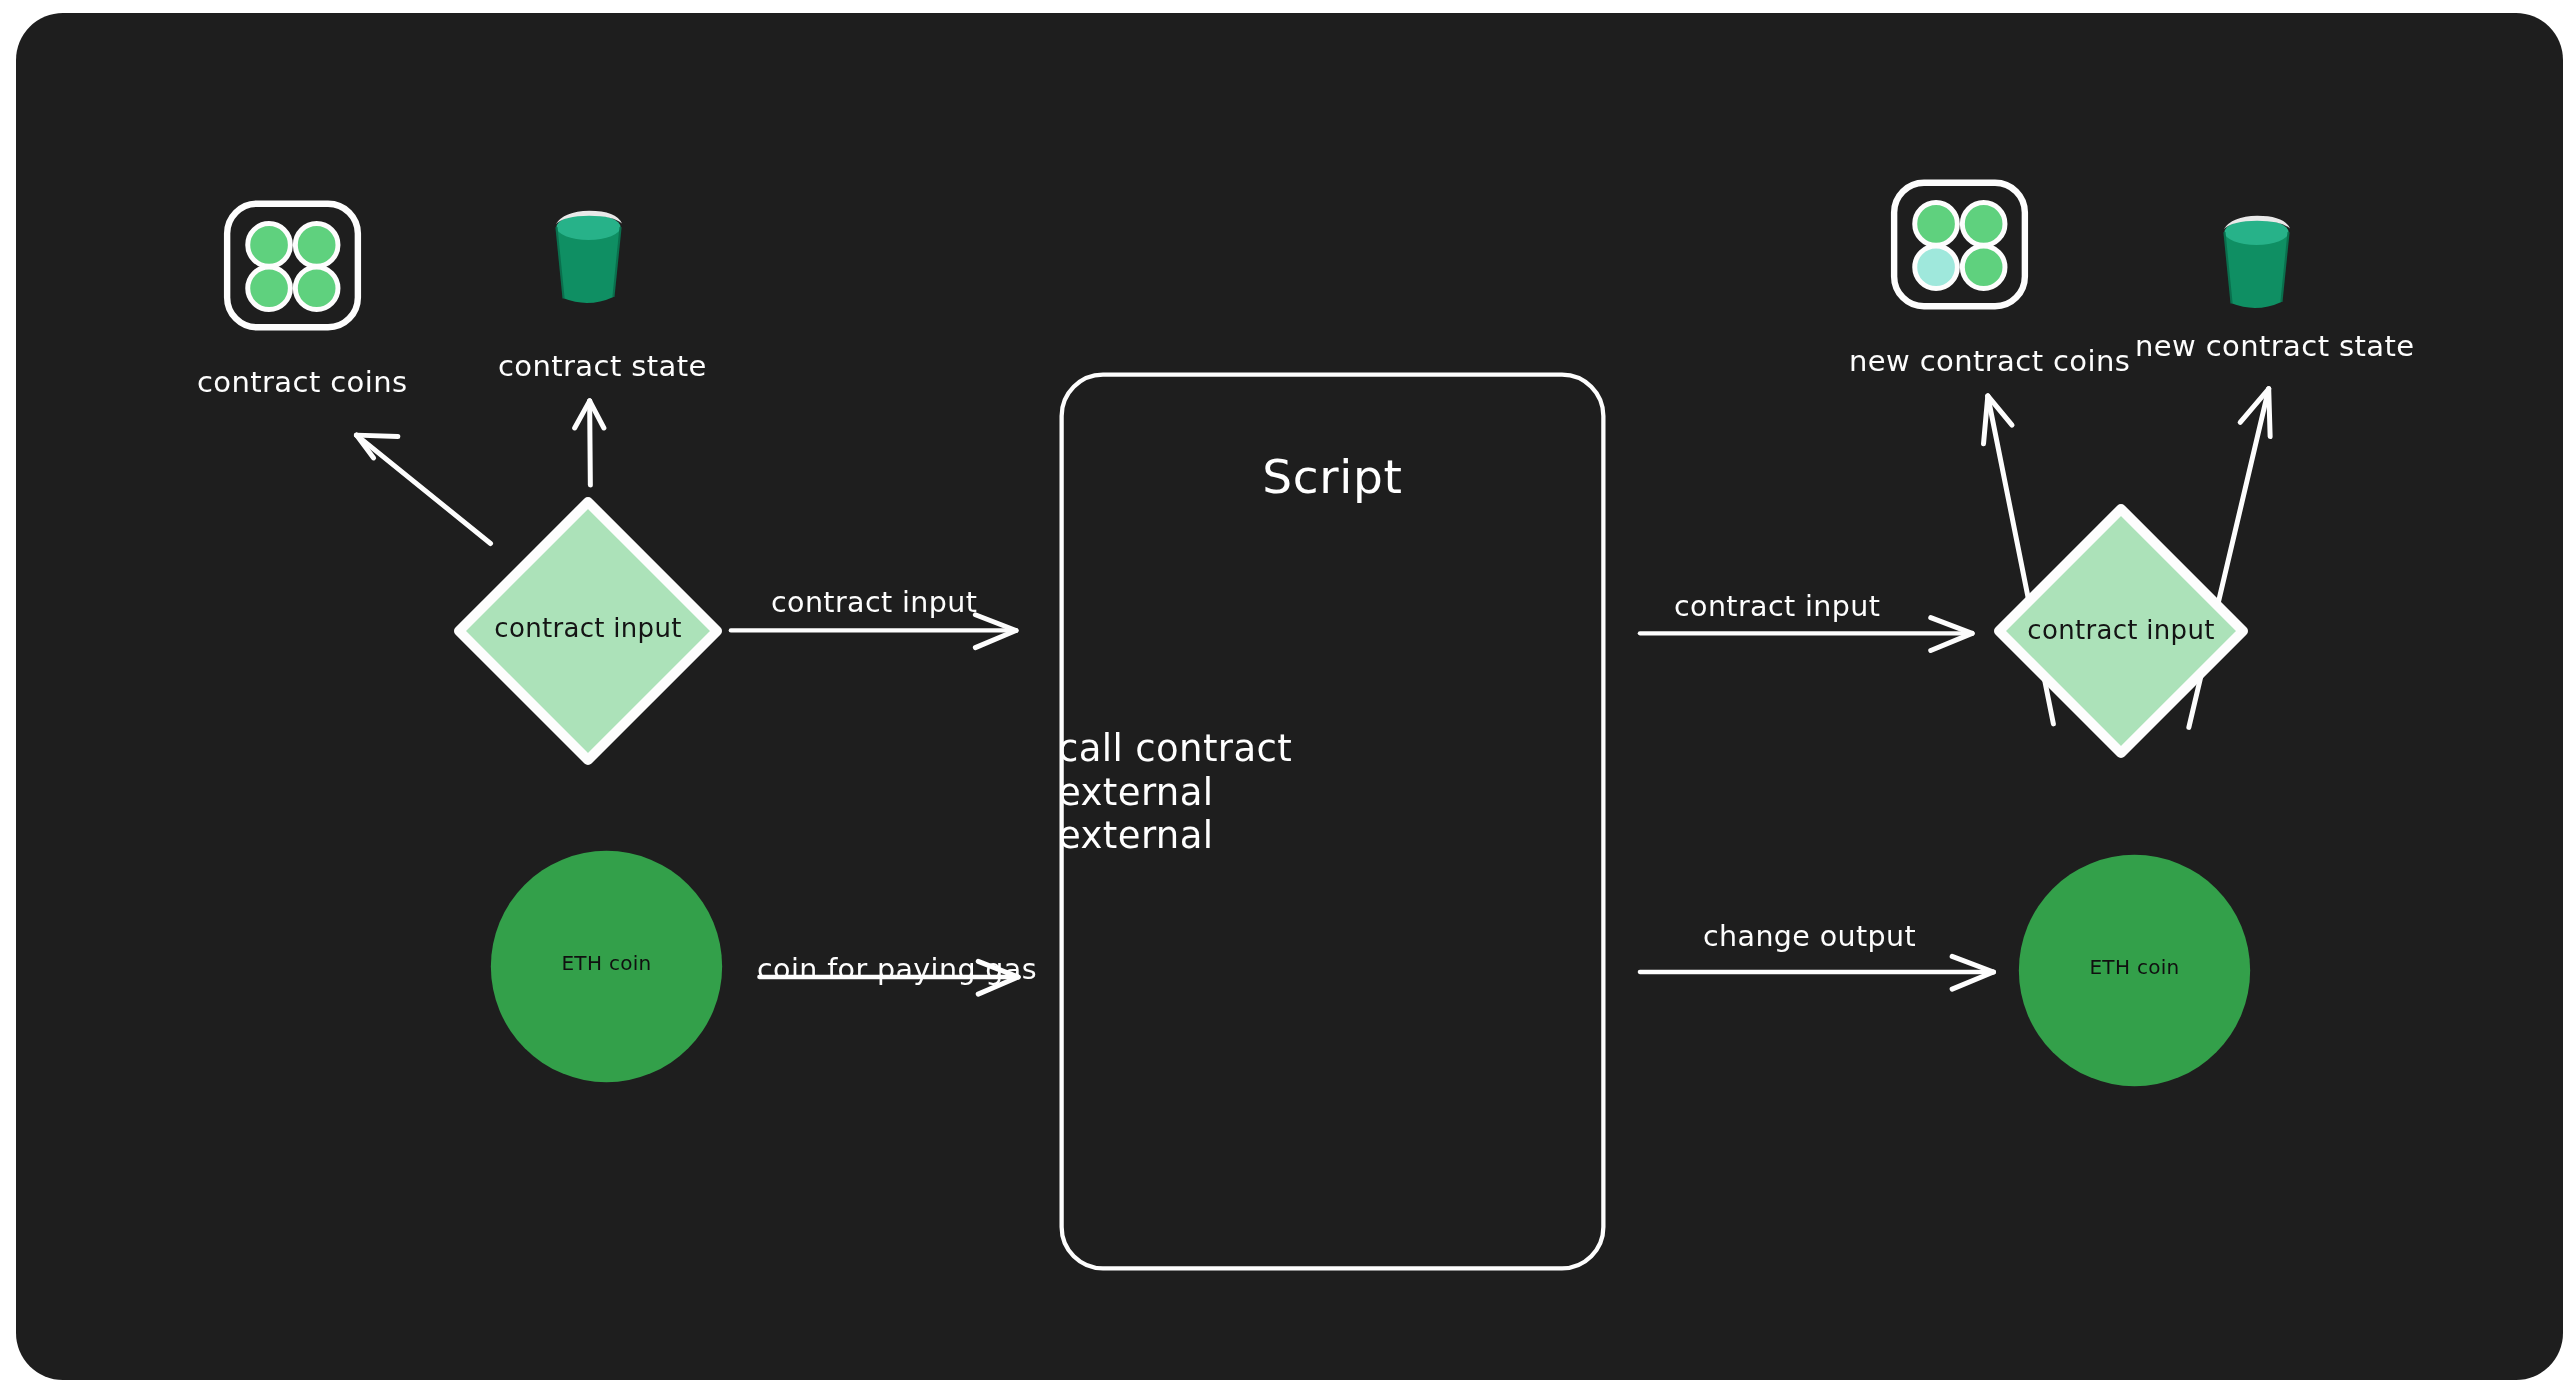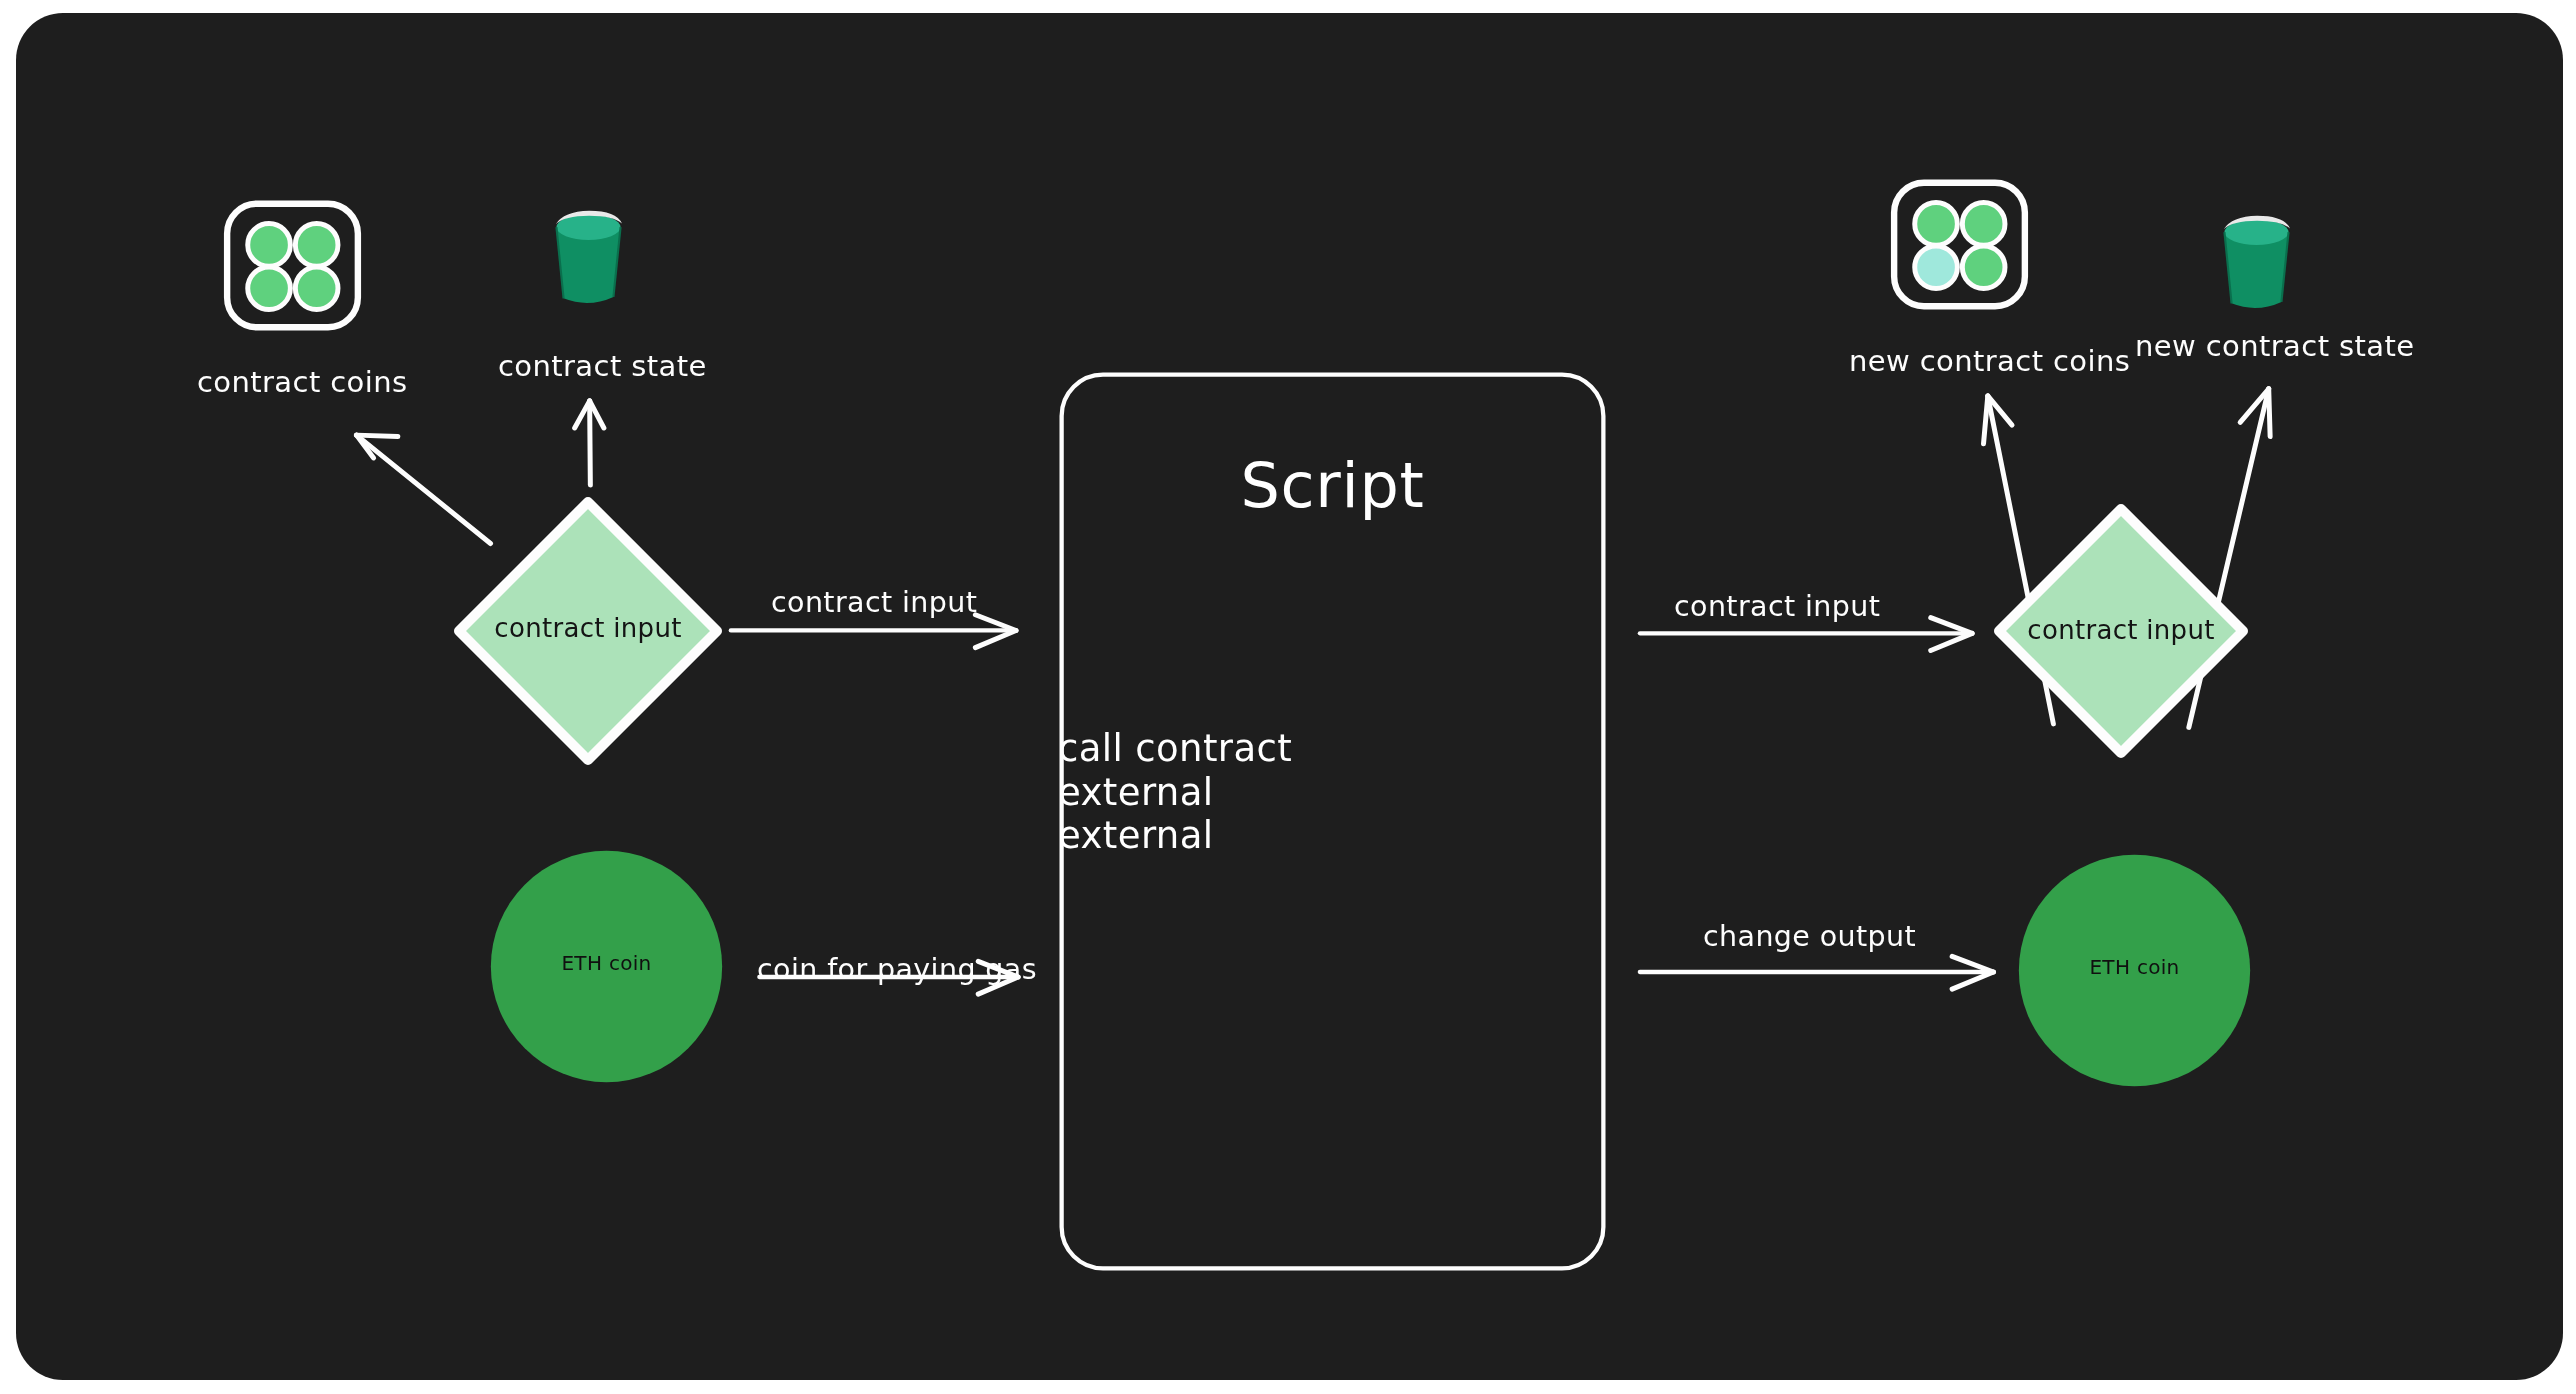--- a/index.html
+++ b/index.html
@@ -13,21 +13,21 @@
   .node{position:absolute;}
   .lbl{position:absolute;color:#fdfdfd;white-space:nowrap;
        font-family:"DejaVu Sans","Liberation Sans",sans-serif;}
   .cap{font-size:29px;letter-spacing:0.4px;}
   .arrowlbl{font-size:28.5px;letter-spacing:0.4px;}
   .dmtxt{position:absolute;left:0;right:0;text-align:center;color:#141414;
          font-size:26px;letter-spacing:0.3px;}
   .coin-txt{position:absolute;left:0;right:0;text-align:center;color:#101010;
             font-size:20px;letter-spacing:0.3px;}
   .scripttitle{position:absolute;left:0;right:0;text-align:center;color:#ffffff;
-               font-size:62px;letter-spacing:0.7px;}
+               font-size:47px;letter-spacing:0.7px;}
   .scriptbody{position:absolute;left:0;right:0;text-align:left;color:#ffffff;
               font-size:37px;line-height:1.18;letter-spacing:0.4px;}
 </style>
 </head>
 <body>
 
 <div id="canvas"></div>
 <div id="stage">
 
   <svg class="layer" viewBox="0 0 3613 1956">

